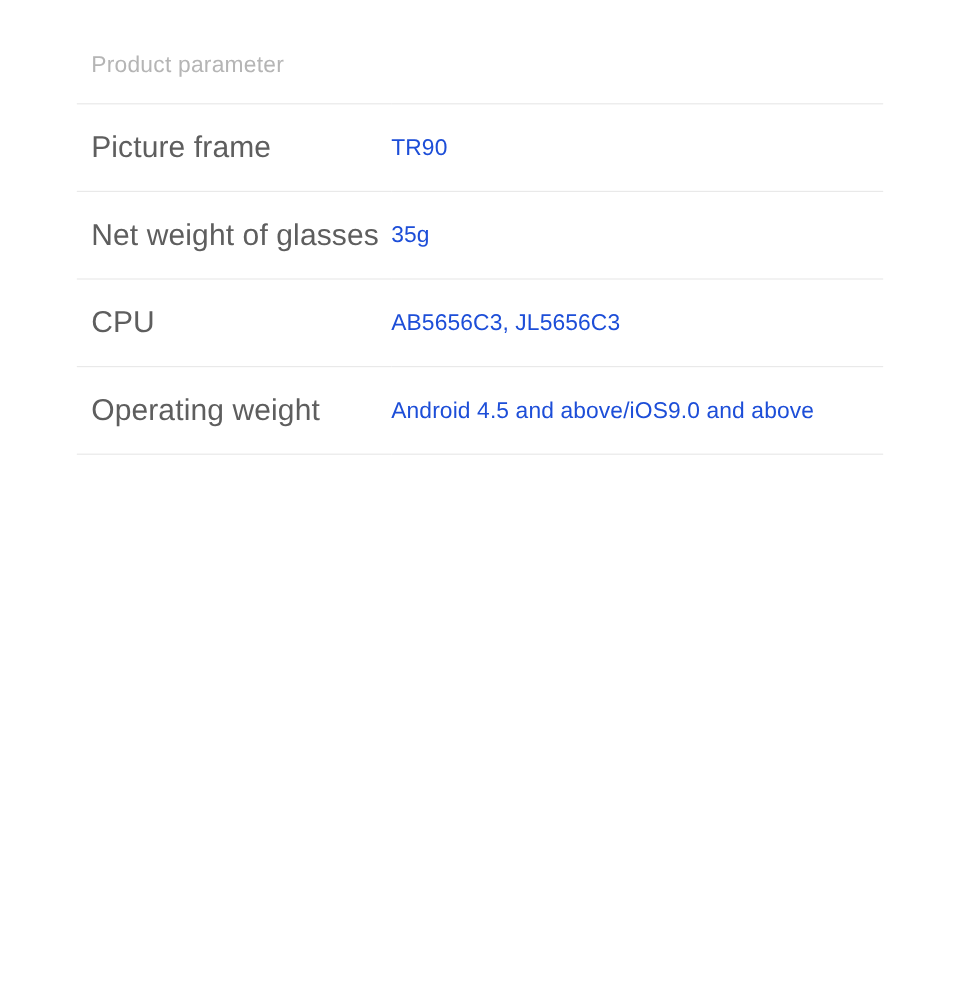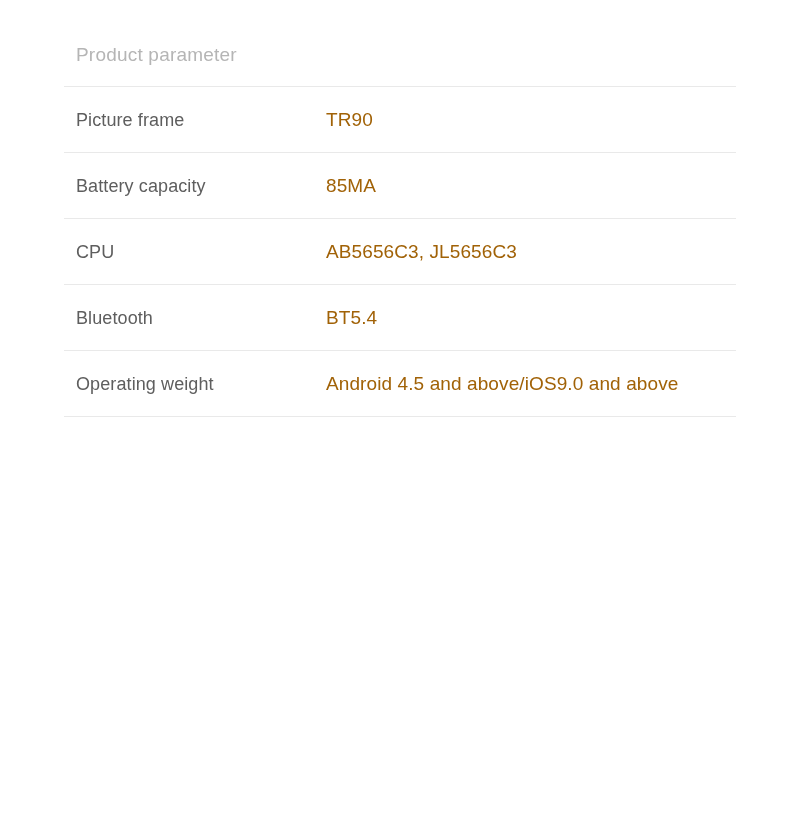--- a/index.html
+++ b/index.html
@@ -37,54 +37,50 @@
   .spec-table tr:last-child {
     border-bottom: 1px solid #e9e9e9;
   }
   .spec-table td {
     padding: 22px 0 21px 0;
     vertical-align: middle;
     font-weight: 400;
   }
   .spec-label {
     width: 250px;
-    font-size: 18px;
+    font-size: 25px;
     color: #5e5e5e;
     padding-left: 12px !important;
     letter-spacing: 0.1px;
   }
   .spec-value {
     font-size: 19px;
-    color: #a16207;
+    color: #1d4ed8;
     letter-spacing: 0.1px;
   }
 </style>
 </head>
 <body>
 
 <div class="spec-sheet">
   <h2 class="spec-title">Product parameter</h2>
 
   <table class="spec-table">
     <tbody>
       <tr>
         <td class="spec-label">Picture frame</td>
         <td class="spec-value">TR90</td>
       </tr>
       <tr>
-        <td class="spec-label">Battery capacity</td>
-        <td class="spec-value">85MA</td>
+        <td class="spec-label">Net weight of glasses</td>
+        <td class="spec-value">35g</td>
       </tr>
       <tr>
         <td class="spec-label">CPU</td>
         <td class="spec-value">AB5656C3, JL5656C3</td>
-      </tr>
-      <tr>
-        <td class="spec-label">Bluetooth</td>
-        <td class="spec-value">BT5.4</td>
       </tr>
       <tr>
         <td class="spec-label">Operating weight</td>
         <td class="spec-value">Android 4.5 and above/iOS9.0 and above</td>
       </tr>
     </tbody>
   </table>
 </div>
 
 </body></html>

